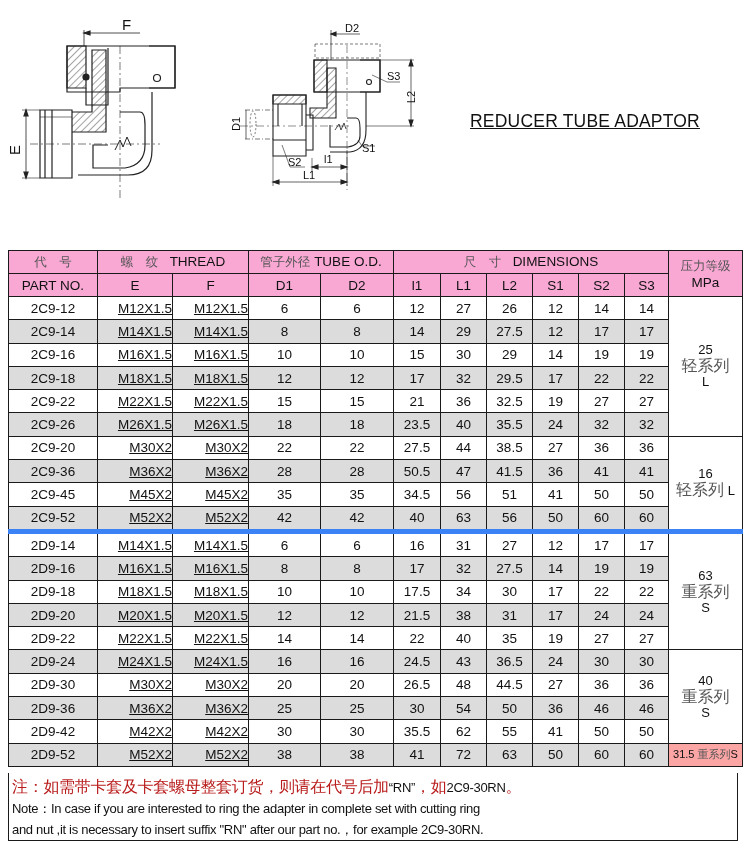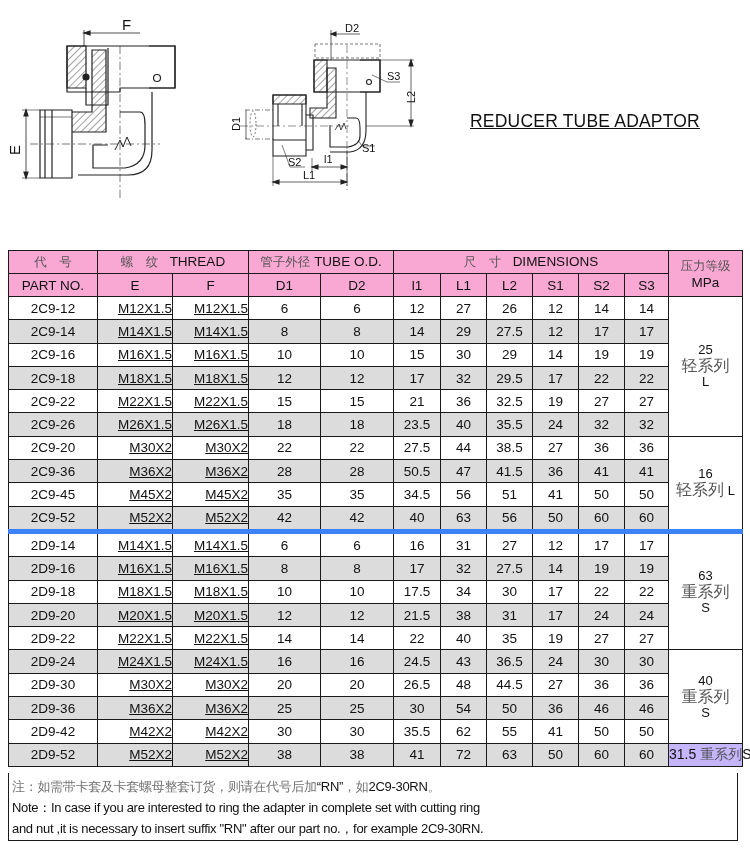--- a/index.html
+++ b/index.html
@@ -6,26 +6,26 @@
   body{width:750px;height:849px;position:relative;overflow:hidden;font-family:"Liberation Sans","DejaVu Sans",sans-serif;color:#111;}
   .drawing{position:absolute;left:0;top:0;width:750px;height:240px;}
   .title{position:absolute;left:440px;top:110px;width:290px;text-align:center;font-size:17.5px;line-height:23px;color:#111;letter-spacing:0.2px;text-decoration:underline;}
   table.spec{position:absolute;left:8px;top:250px;border-collapse:collapse;table-layout:fixed;width:734px;font-size:13.5px;}
   table.spec td, table.spec th{border:1.5px solid #1a1a1a;text-align:center;padding:0;height:22.3px;font-weight:normal;white-space:nowrap;}
   table.spec th{background:#f9a8d4;height:22px;}
   table.spec tr.shade td.v{background:#dcdcdc;}
   table.spec td.left{text-align:right;padding-left:8px;text-decoration:underline;}
   table.spec td.mpa{background:#fff;font-size:13px;line-height:16px;}
   table.spec td.mpa .cn{color:#555;font-family:"DejaVu Sans",sans-serif;font-size:16px;}
-  table.spec td.mpa-small{font-size:14px;background:#c4b5fd;}
+  table.spec td.mpa-small{font-size:11px;background:#fca5a5;}
   table.spec td.mpa-small .cn{color:#555;}
   table.spec tr.grpbreak td{border-top:5px solid #3b82f6;margin-top:28px;}
   .cnh{color:#555;font-family:"DejaVu Sans",sans-serif;font-size:12.5px;}
   .note{position:absolute;left:8px;top:773px;width:730px;height:68px;border:1.5px solid #1a1a1a;border-top:none;font-size:13px;line-height:21px;padding:3px 0 0 3px;box-sizing:border-box;letter-spacing:-0.3px;}
-  .note .cn{color:#737373;font-family:"DejaVu Sans",sans-serif;font-size:13px;}
+  .note .cn{color:#b91c1c;font-family:"DejaVu Sans",sans-serif;font-size:16px;}
 </style>
 </head>
 <body>
 
 <svg class="drawing" viewBox="0 0 750 240" xmlns="http://www.w3.org/2000/svg">
   <defs>
     <pattern id="hatch" width="5" height="5" patternUnits="userSpaceOnUse" patternTransform="rotate(45)">
       <line x1="0" y1="0" x2="0" y2="5" stroke="#333" stroke-width="0.9"></line>
     </pattern>
   </defs>

